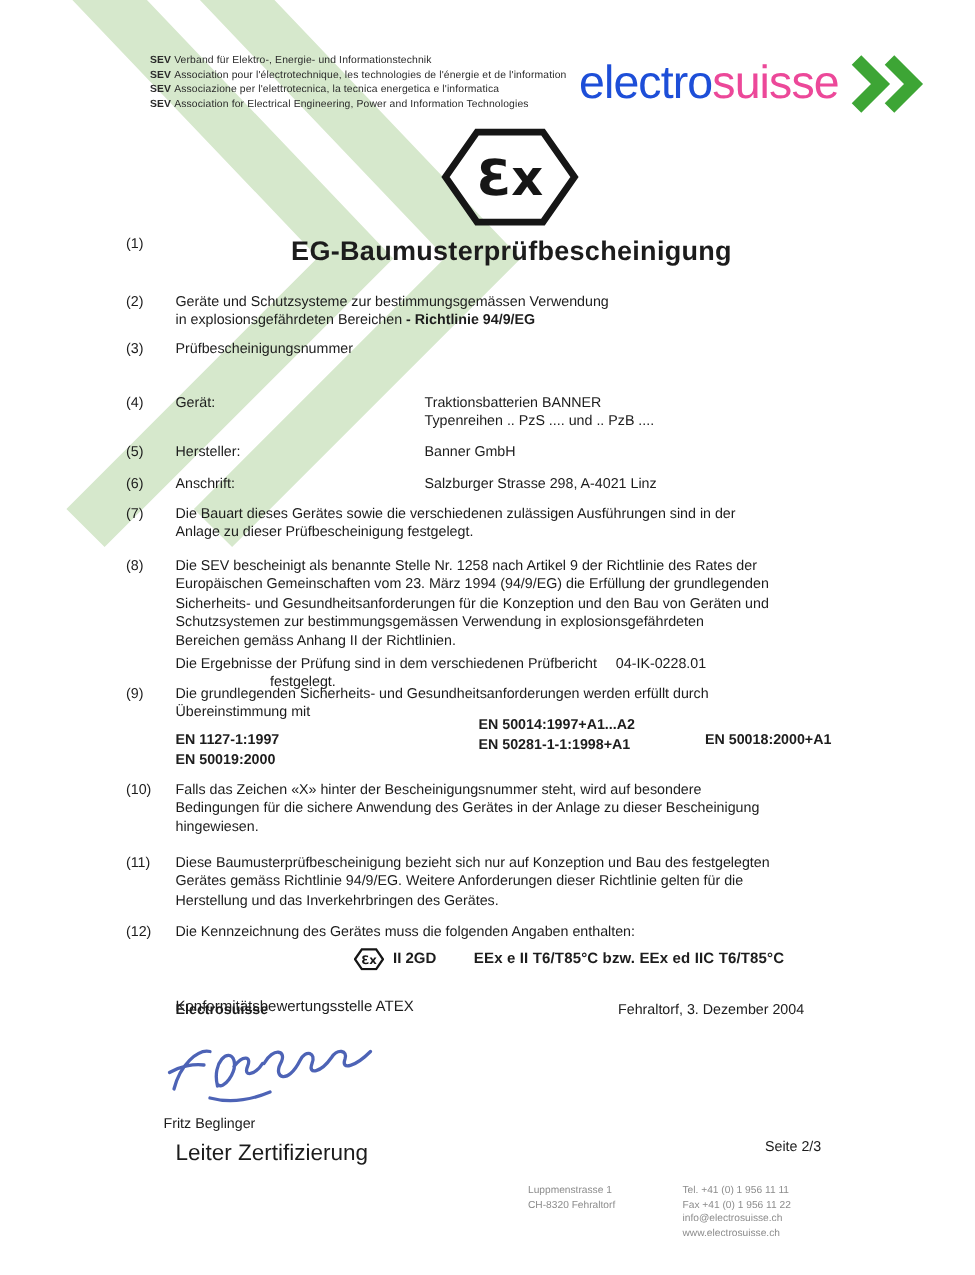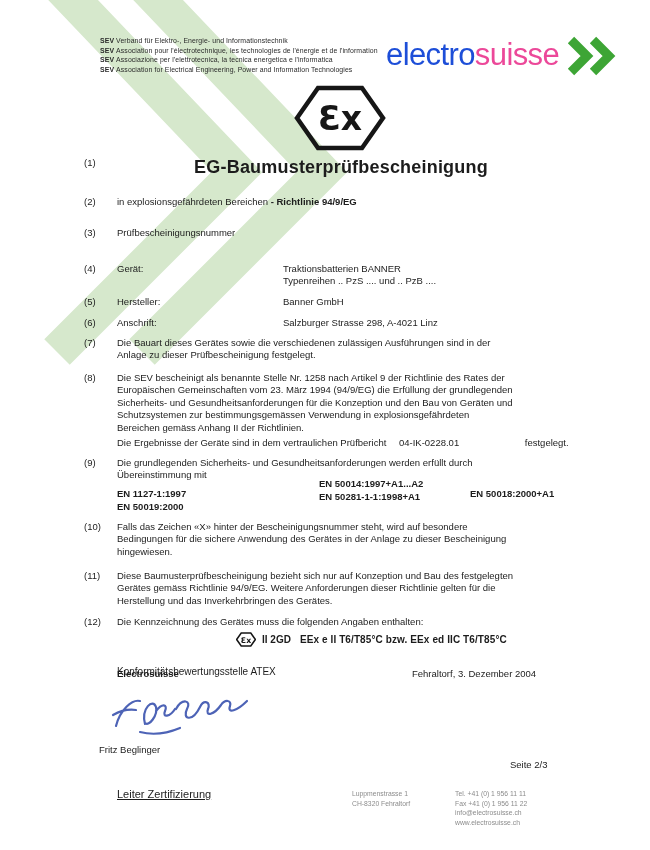--- a/index.html
+++ b/index.html
@@ -27,28 +27,28 @@
   .ml{white-space:pre-line;}
   .txt{position:absolute;left:117px;width:455px;}
   .val{position:absolute;left:283px;width:290px;}
   .bold{font-weight:bold;}
   .title-row .title{position:absolute;left:117px;width:448px;text-align:center;
     font-size:18px;font-weight:bold;letter-spacing:0.2px;}
   .std-col{position:absolute;font-weight:bold;font-size:9.5px;line-height:13px;white-space:pre-line;}
   
   .marking{left:236px;top:632px;display:flex;align-items:center;}
   .marking .grp{font-weight:bold;font-size:10px;margin-left:6px;}
-  .marking .code{font-weight:bold;font-size:10px;margin-left:9px;letter-spacing:0.1px;}
+  .marking .code{font-weight:bold;font-size:10px;margin-left:25px;letter-spacing:0.1px;}
   
   .signer-company{left:117px;top:668px;font-size:9.5px;font-weight:bold;}
   .signer-dept{left:117px;top:666px;font-size:10px;text-align:center;}
   .place-date{left:412px;top:668px;font-size:9.5px;}
   .sig{left:110px;top:694px;}
-  .signer-name{left:99px;top:744px;font-size:9.5px;text-align:right;}
-  .signer-title{left:117px;top:788px;font-size:11px;text-decoration:underline;}
+  .signer-name{left:109px;top:744px;font-size:9.5px;text-align:right;}
+  .signer-title{left:117px;top:760px;font-size:15px;}
   .page-num{left:510px;top:759px;font-size:9.5px;}
   
   .footer-col{position:absolute;font-size:6.8px;line-height:9.6px;color:#8c8c8c;white-space:pre-line;}
   .f-addr{left:352px;top:789px;}
   .f-contact{left:455px;top:789px;}
 </style>
 </head>
 <body>
 
 <div class="page">
@@ -79,20 +79,21 @@
   </svg>
 
   <div class="abs layer title-row" style="left:0;top:157px;width:650px;height:22px;">
     <span class="num">(1)</span>
     <div class="title">EG-Baumusterprüfbescheinigung</div>
   </div>
 
   <div class="abs layer" style="left:0;top:196px;width:650px;">
     <span class="num">(2)</span>
     <div class="txt b9">
+      <div>Geräte und Schutzsysteme zur bestimmungsgemässen Verwendung</div>
       <div><span>in explosionsgefährdeten Bereichen </span><span class="bold">- Richtlinie 94/9/EG</span></div>
     </div>
   </div>
 
   <div class="abs layer" style="left:0;top:227px;width:650px;">
     <span class="num">(3)</span>
     <div class="txt b9">Prüfbescheinigungsnummer</div>
   </div>
 
 
@@ -123,21 +124,21 @@
 
   <div class="abs layer" style="left:0;top:372px;width:650px;">
     <span class="num">(8)</span>
     <div class="txt b9 ml">Die SEV bescheinigt als benannte Stelle Nr. 1258 nach Artikel 9 der Richtlinie des Rates der
 Europäischen Gemeinschaften vom 23. März 1994 (94/9/EG) die Erfüllung der grundlegenden
 Sicherheits- und Gesundheitsanforderungen für die Konzeption und den Bau von Geräten und
 Schutzsystemen zur bestimmungsgemässen Verwendung in explosionsgefährdeten
 Bereichen gemäss Anhang II der Richtlinien.</div>
   </div>
   <div class="abs layer txt b9" style="top:437px;">
-    <span>Die Ergebnisse der Geräte sind in dem vertraulichen Prüfbericht</span>
+    <span>Die Ergebnisse der Prüfung sind in dem verschiedenen Prüfbericht</span>
     <span style="margin-left:10px;">04-IK-0228.01</span>
     <span style="margin-left:16px;padding-left:47px;">festgelegt.</span>
   </div>
 
   <div class="abs layer" style="left:0;top:457px;width:650px;">
     <span class="num">(9)</span>
     <div class="txt b9 ml">Die grundlegenden Sicherheits- und Gesundheitsanforderungen werden erfüllt durch
 Übereinstimmung mit</div>
   </div>
   <div class="abs layer std-col" style="left:117px;top:487px;">EN 1127-1:1997

